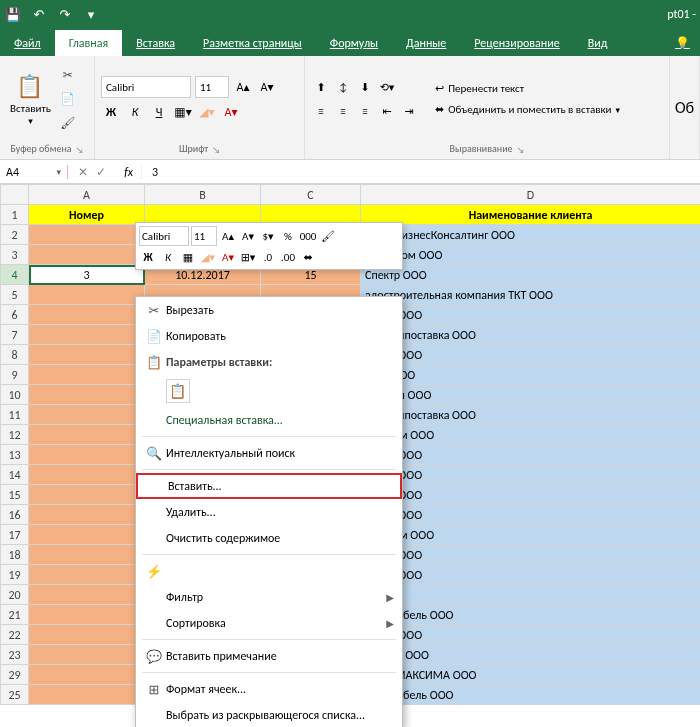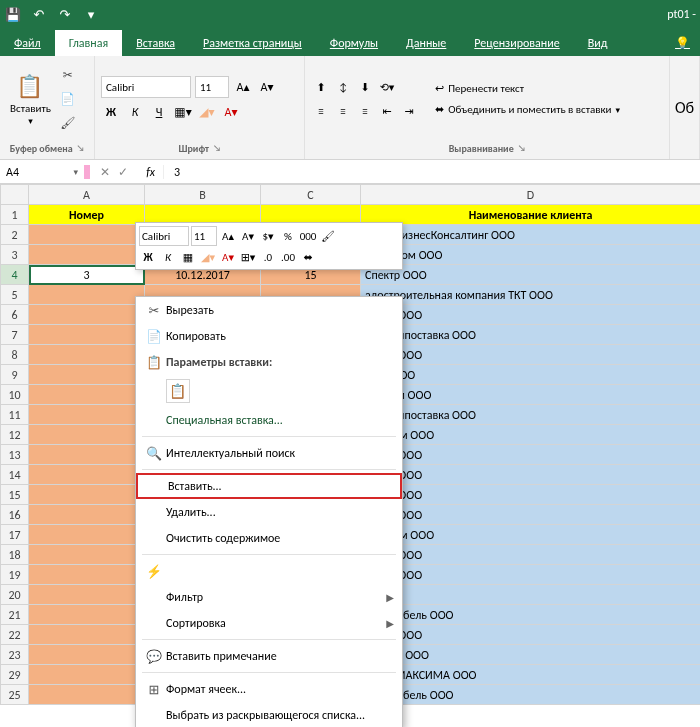--- a/index.html
+++ b/index.html
@@ -14,42 +14,42 @@
 
 .menubar { background: #217346; height: 28px; display: flex; align-items: flex-end; color: #fff; font-size: 12px; text-decoration: underline; }
 .menubar .tab { padding: 6px 14px; cursor: pointer; }
 .menubar .tab.active { background: #ffffff; color: #217346; }
 .menubar .lamp { margin-left: auto; padding: 6px 10px; }
 
 
 .ribbon { background: #f3f3f3; border-bottom: 1px solid #d4d4d4; height: 104px; display: flex; }
 .ribbon-group { border-right: 1px solid #e1e1e1; display: flex; flex-direction: column; padding: 2px 6px; }
 .ribbon-group-content { flex: 1; display: flex; align-items: center; gap: 4px; }
-.ribbon-group-label { font-size: 10px; color: #666; text-align: center; padding: 2px 0; display: flex; align-items: flex-start; justify-content: center; gap: 4px; font-weight: bold; }
+.ribbon-group-label { font-size: 10px; color: #666; text-align: center; padding: 2px 0; display: flex; align-items: flex-end; justify-content: center; gap: 4px; }
 .ribbon-group-label .launcher { font-size: 9px; color: #888; }
 
 .big-btn { display: flex; flex-direction: column; align-items: center; justify-content: center; padding: 4px; cursor: pointer; font-size: 11px; }
 .big-btn .icon { font-size: 22px; margin-bottom: 2px; }
 .mini-col { display: flex; flex-direction: column; gap: 6px; justify-content: center; }
 .mini-btn { width: 18px; height: 18px; display: flex; align-items: center; justify-content: center; font-size: 12px; cursor: pointer; color: #444; }
 
 .font-row { display: flex; gap: 4px; align-items: center; }
 .font-row select, .font-row input { height: 22px; font-size: 11px; border: 1px solid #ccc; padding: 0 4px; background: #fff; }
 .font-row .fontname { width: 90px; }
 .font-row .fontsize { width: 34px; }
 .font-row .btn { width: 20px; height: 20px; display: flex; align-items: center; justify-content: center; font-size: 12px; cursor: pointer; }
 .font-formatting { display: flex; flex-direction: column; gap: 4px; }
 
 .align-row { display: flex; gap: 2px; }
 .align-btn { width: 20px; height: 20px; display: flex; align-items: center; justify-content: center; font-size: 11px; cursor: pointer; }
 .align-text-btn { display: flex; align-items: center; gap: 4px; font-size: 11px; padding: 2px 6px; cursor: pointer; }
 
 
 .formula-bar { height: 24px; border-bottom: 1px solid #d4d4d4; background: #fff; display: flex; align-items: center; font-size: 12px; }
-.name-box { width: 90px; border-right: 6px solid #f9a8d4; padding: 0 6px; display: flex; align-items: center; justify-content: space-between; }
+.name-box { width: 68px; border-right: 1px solid #f9a8d4; padding: 0 6px; display: flex; align-items: center; justify-content: space-between; }
 .name-box .dd { font-size: 9px; color: #666; }
 .fb-btns { display: flex; gap: 8px; padding: 0 10px; color: #888; }
 .fb-fx { font-style: italic; padding: 0 8px; border-right: 1px solid #eee; }
 .fb-content { padding: 0 10px; flex: 1; }
 
 
 .grid-wrap { position: relative; }
 .grid { border-collapse: collapse; table-layout: fixed; width: 700px; }
 .grid th, .grid td { border: 1px solid #d4d4d4; font-size: 12px; height: 20px; padding: 0 4px; white-space: nowrap; overflow: hidden; }
 .grid .corner { background: #f3f3f3; width: 28px; }

